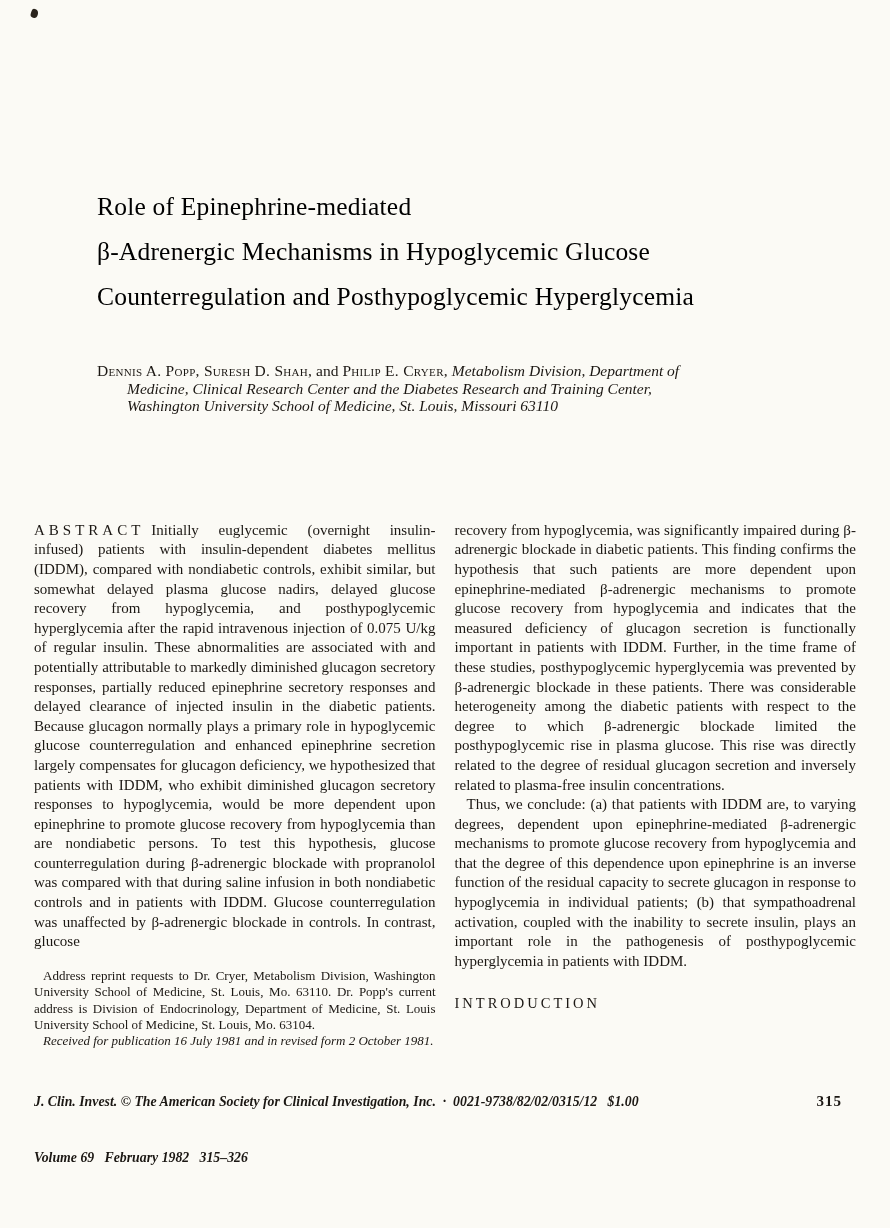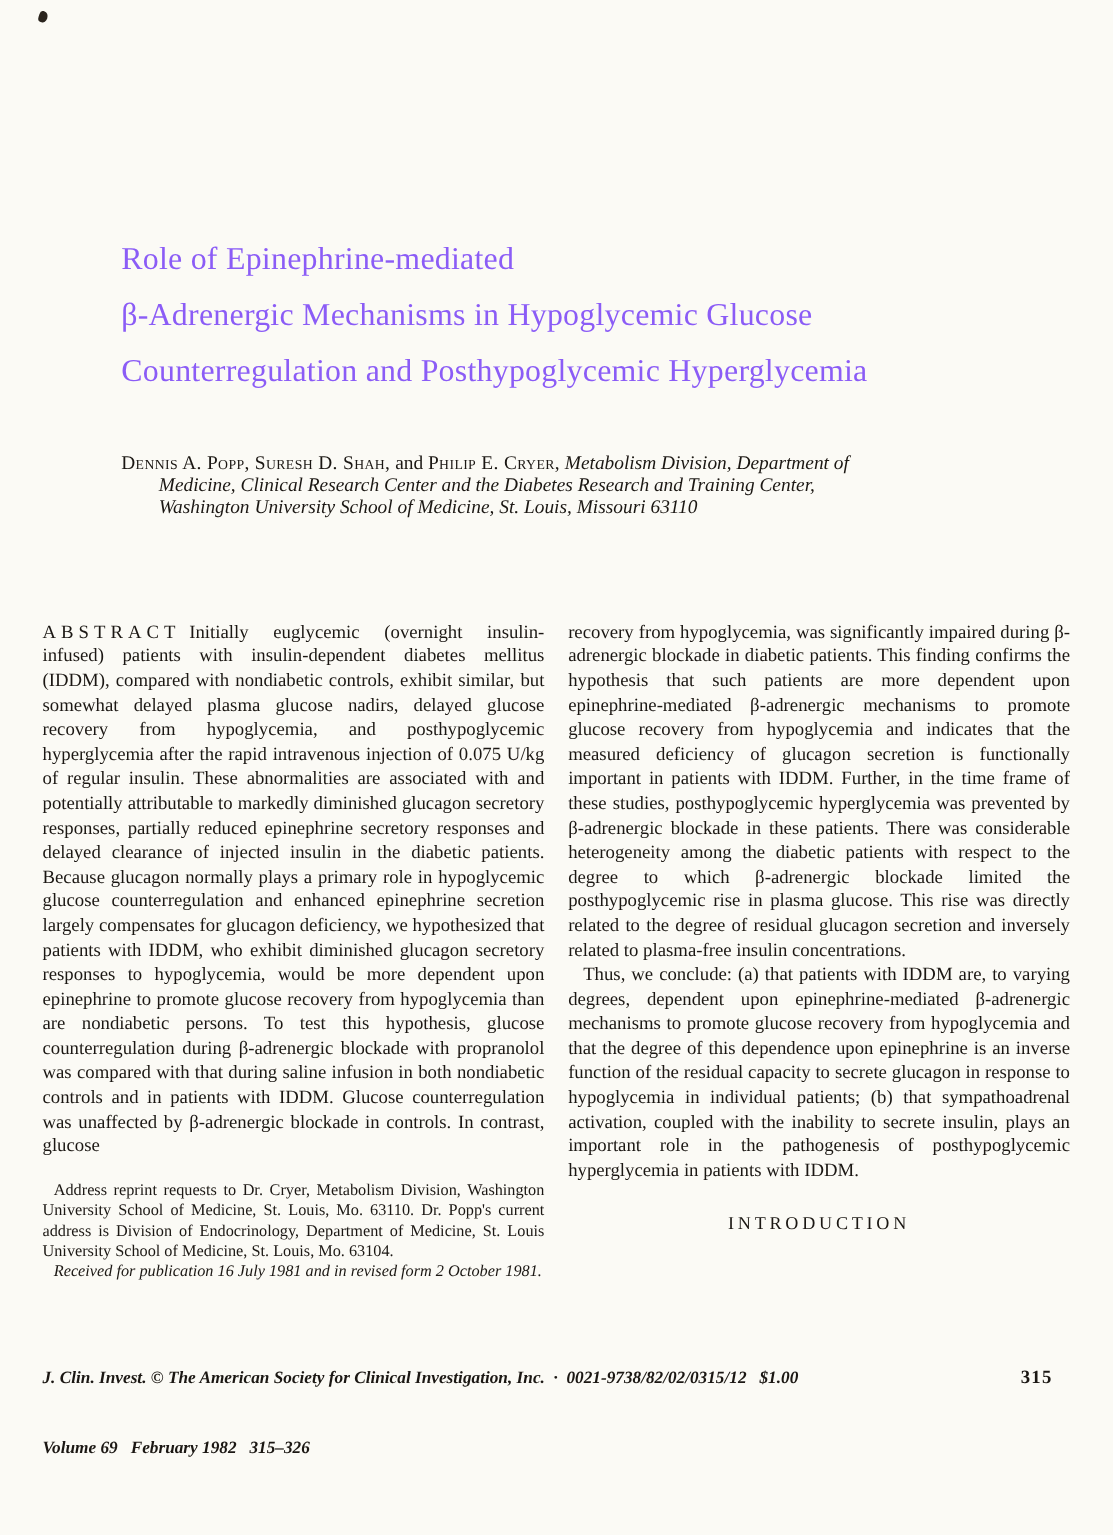--- a/index.html
+++ b/index.html
@@ -35,21 +35,21 @@
 
   
   .title-block {
     padding: 184px 40px 0 97px;
   }
 
   .article-title {
     font-size: 25.5px;
     font-weight: normal;
     letter-spacing: 0.2px;
-    color: #8b5cf6;
+    color: #000000;
   }
 
   .article-title .title-line {
     display: block;
     line-height: 45px;
   }
 
   .authors {
     margin-top: 43px;
     width: 608px;
@@ -66,21 +66,21 @@
 
   .affiliation {
     font-style: italic;
   }
 
   
   .columns {
     display: flex;
     gap: 19px;
     padding: 0 34px;
-    margin-top: 82px;
+    margin-top: 106px;
   }
 
   .col {
     flex: 1;
     font-size: 15px;
     line-height: 19.6px;
     text-align: justify;
   }
 
   .col p { margin: 0; }
@@ -99,21 +99,21 @@
 
   .footnote p { text-indent: 9px; font-family: Liberation Serif, serif; }
 
   .footnote .received { font-style: italic; }
 
   .conclusion { text-indent: 12px; }
 
   .intro-heading {
     font-size: 14.5px;
     font-weight: normal;
-    text-align: center;
+    text-align: left;
     letter-spacing: 3px;
     margin: 23px 0 16px 0;
   }
 
   
   .page-footer {
     position: absolute;
     left: 34px;
     right: 34px;
     bottom: 24px;

